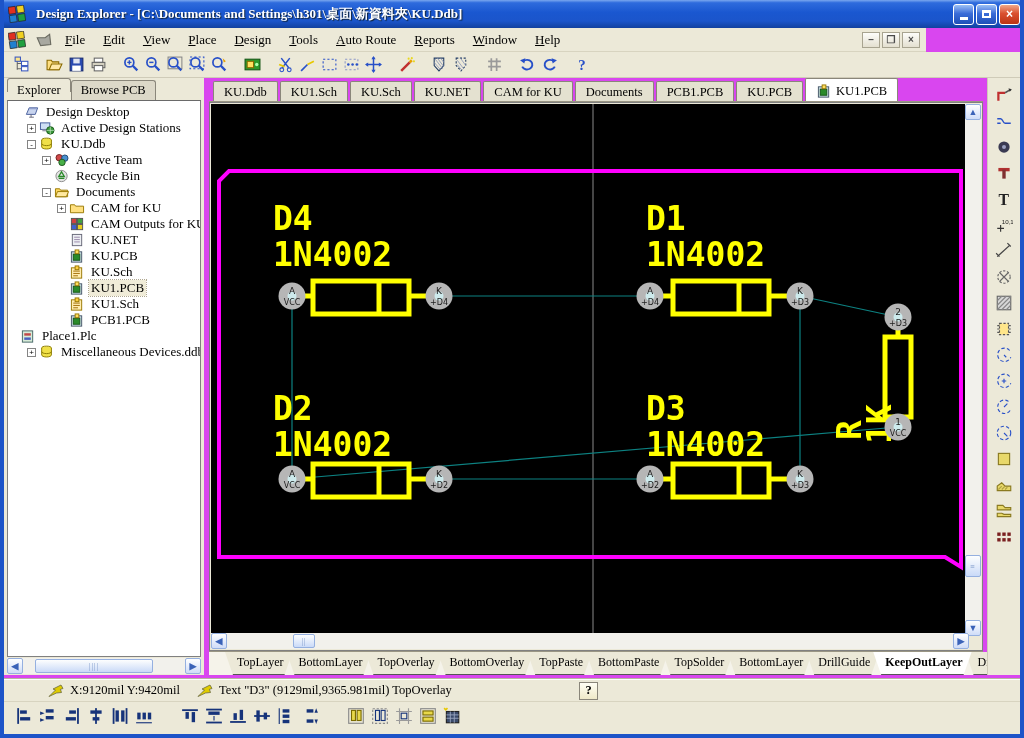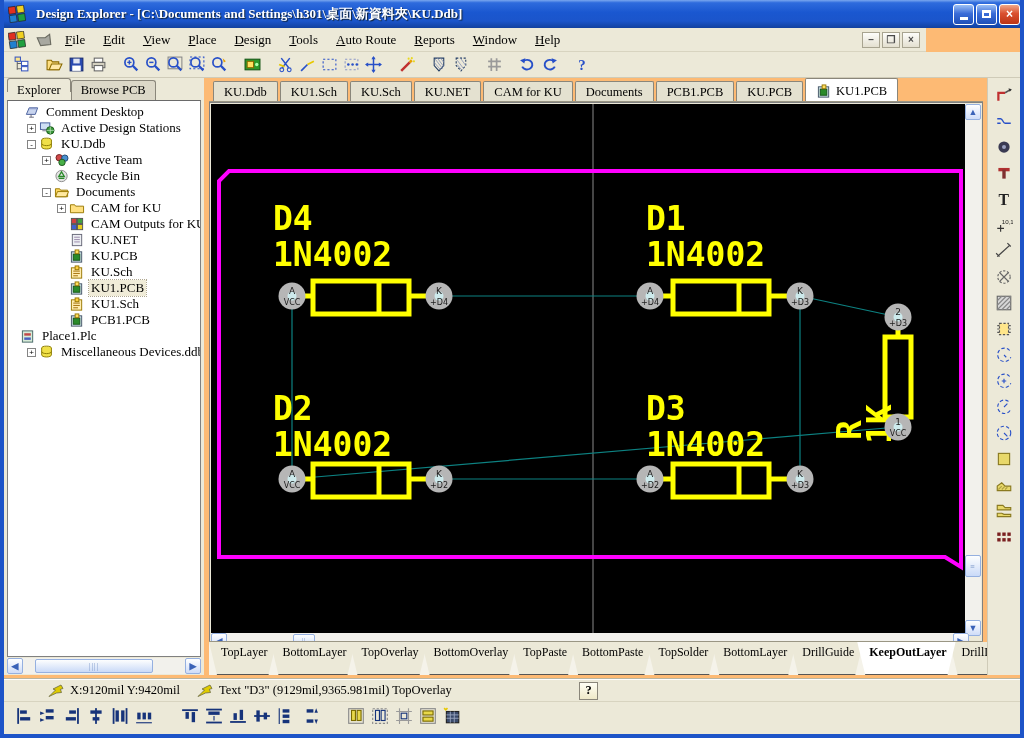--- a/index.html
+++ b/index.html
@@ -1,17 +1,17 @@
 <!DOCTYPE html>
 <html><head>
 <meta charset="utf-8">
 <style>
   html,body{margin:0;padding:0;background:#3a6ea5;}
   *{box-sizing:border-box;}
-  #app{position:relative;width:1024px;height:738px;background:#fdba74;overflow:hidden;
+  #app{position:relative;width:1024px;height:738px;background:#d946ef;overflow:hidden;
        border-left:4px solid #1d54c8;border-right:4px solid #1d54c8;border-bottom:4px solid #1d54c8;
        font-family:"Liberation Serif","DejaVu Serif",serif;font-size:13px;color:#000;}
   
   #titlebar{position:absolute;left:-4px;top:0;width:1024px;height:28px;
     background:linear-gradient(180deg,#7aa7ef 0%,#2e6bdd 10%,#1a57d0 45%,#1b55cb 75%,#12419f 100%);
     display:flex;align-items:center;padding:0 4px;}
   #title-text{color:#fff;font-weight:bold;font-size:13px;margin-left:6px;white-space:nowrap;
     text-shadow:1px 1px 1px #123;}
   #winbtns{margin-left:auto;display:flex;gap:2px;}
   .wbtn{width:21px;height:21px;border:1px solid #fff;border-radius:3px;color:#fff;
@@ -64,22 +64,22 @@
   #doc-tabs{height:24px;display:flex;align-items:flex-end;padding-left:4px;border-bottom:1px solid #9a9684;}
   .dtab{height:20px;padding:2px 10px 0 10px;border:1px solid #8a867a;border-bottom:none;border-radius:2px 2px 0 0;
     background:#e4e1d0;margin-right:2px;font-size:12.5px;display:flex;align-items:center;gap:4px;}
   .dtab.active{background:#fff;height:23px;font-weight:normal;position:relative;z-index:2;}
   .dtab svg{display:block;}
   #canvas-zone{position:absolute;left:0;top:24px;right:0;bottom:24px;border:1px solid #808080;background:#ece9d8;}
   #pcb-svg-holder{position:absolute;left:1px;top:1px;}
   #vsb{position:absolute;top:1px;right:1px;width:16px;height:532px;background:#f2f1ec;}
   #vsb .sbtn{position:absolute;left:0;}
   #hsb{left:1px;bottom:1px;width:758px;}
-  #layer-tabs{position:absolute;left:0;right:0;bottom:0;height:34px;background:#f5f3ea;
-    display:flex;align-items:stretch;padding-left:6px;border-top:1px solid #9a9684;}
+  #layer-tabs{position:absolute;left:0;right:0;bottom:0;height:24px;background:#f5f3ea;
+    display:flex;align-items:stretch;padding-left:22px;border-top:1px solid #9a9684;}
   .ltab{padding:3px 9px 0 12px;background:#ece9d8;font-size:12px;white-space:nowrap;
     clip-path:polygon(0 0,100% 0,calc(100% - 8px) 100%,8px 100%);margin-left:-6px;border-bottom:1px solid #555;}
   .ltab.active{background:#fff;font-weight:bold;z-index:2;}
   
   #rightstrip{position:absolute;right:0;top:78px;width:33px;bottom:59px;background:#ece9d8;
     border-left:1px solid #cfcbb8;display:flex;flex-direction:column;align-items:center;padding-top:6px;}
   .rbtn{width:26px;height:26px;display:flex;align-items:center;justify-content:center;}
   
   #statusbar{position:absolute;left:0;right:0;top:679px;height:22px;background:#ece9d8;border-top:1px solid #fff;
     box-shadow:0 -1px 0 #b8b4a0;display:flex;align-items:center;font-size:12.5px;}
@@ -354,21 +354,21 @@
         <div class="ptab">Browse PCB</div>
       </div>
     <div id="tree-wrap">
         <div class="trow" style="padding-left: 4px;">
           <span style="width: 12px; flex: 0 0 auto;"></span>
           <span class="tico"><svg width="16" height="15" viewBox="0 0 16 16">
               <path d="M2 10l3-7h9l-2.5 7z" fill="#c8d4ee" stroke="#445c9a"></path>
               <path d="M7 10v3M5 13h5" stroke="#667"></path>
               <path d="M4.5 4l8 0" stroke="#8898c8"></path>
             </svg></span>
-          <span class="tlabel">Comment Desktop</span>
+          <span class="tlabel">Design Desktop</span>
         </div>
         <div class="trow" style="padding-left: 19px;">
           <span class="texp">+</span>
           <span class="tico"><svg width="16" height="15" viewBox="0 0 16 16">
               <rect x="1" y="2" width="10" height="7" fill="#cfe0f4" stroke="#445c9a"></rect>
               <rect x="3" y="9" width="6" height="2" fill="#99a"></rect>
               <circle cx="11.5" cy="10" r="4" fill="#3a9a3a" stroke="#1a5a1a"></circle>
               <path d="M7.5 10h8M11.5 6v8" stroke="#bfe0bf" stroke-width=".8"></path>
             </svg></span>
           <span class="tlabel">Active Design Stations</span>

